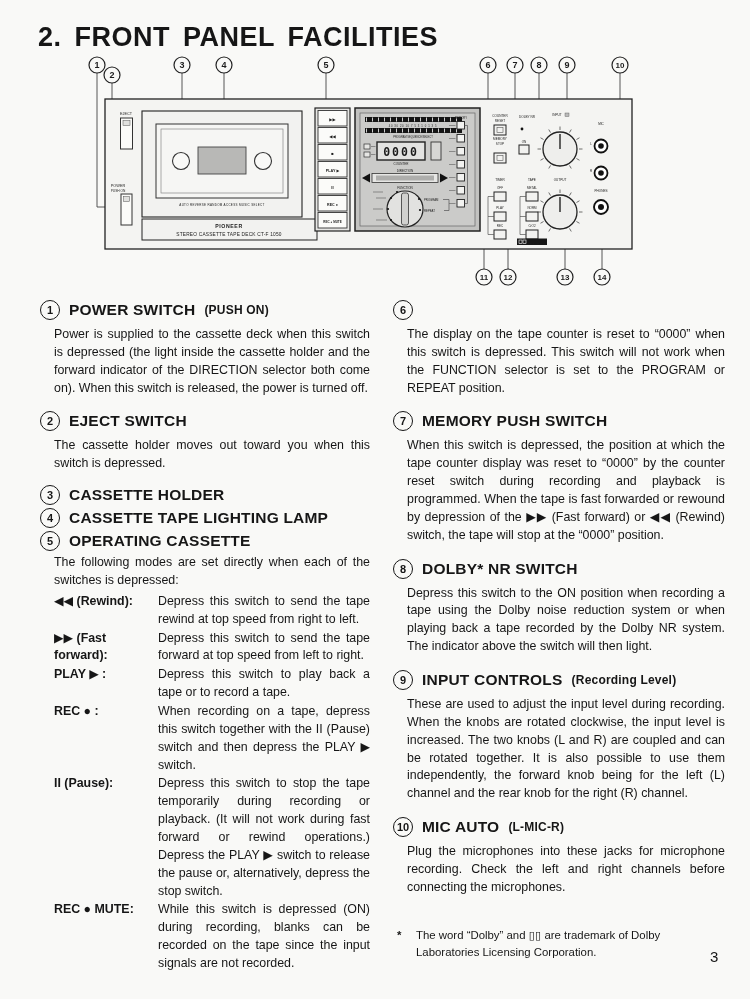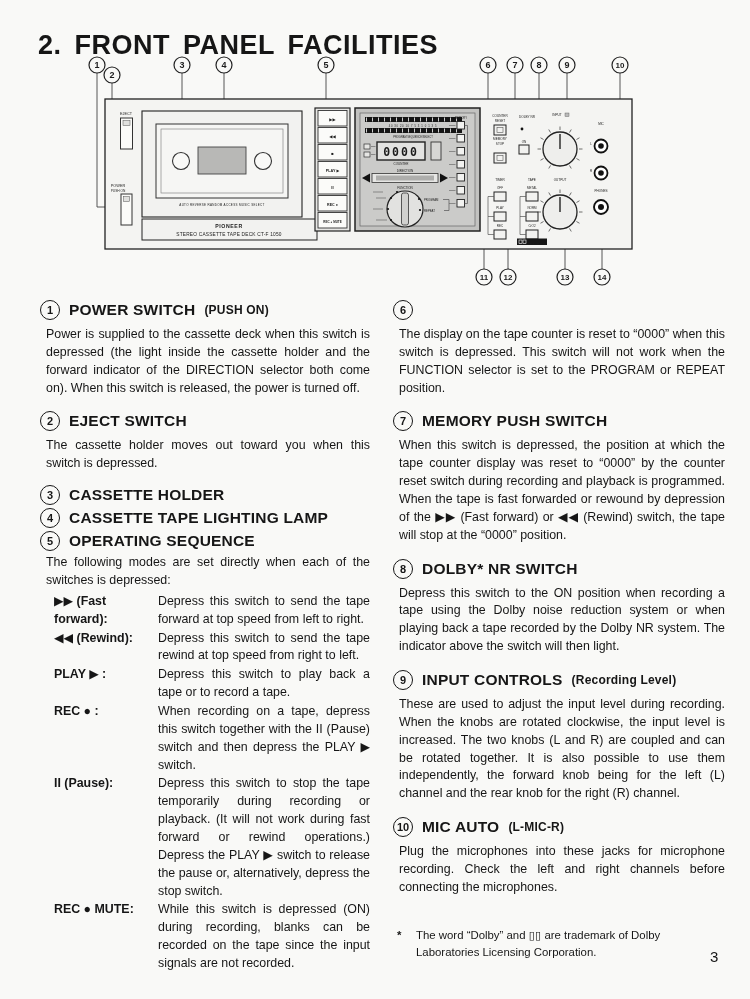--- a/index.html
+++ b/index.html
@@ -3,42 +3,42 @@
 <meta charset="utf-8">
 <style>
   html,body{margin:0;padding:0;}
   body{
     width:750px;height:999px;position:relative;
     background:#f9f9f7;color:#161616;
     font-family:"Liberation Sans","DejaVu Sans",sans-serif;
     overflow:hidden;
   }
   .page-title{
-    position:absolute;left:38px;top:12px;
+    position:absolute;left:38px;top:4px;
     font-size:27px;font-weight:bold;letter-spacing:.5px;word-spacing:5px;
   }
   .diagram{position:absolute;left:60px;top:52px;}
   .col{position:absolute;top:300px;}
   .col-left{left:40px;width:330px;}
   .col-right{left:393px;width:332px;}
   .sec-h{
     display:flex;align-items:center;gap:9px;
     font-size:15.5px;font-weight:bold;letter-spacing:.2px;
     margin:14px 0 6px;
   }
   .sec-h.first{margin-top:0;}
   .sec-h.tight{margin:2px 0 3px;}
   .sec-h.grouptop{margin:12px 0 3px;}
   .cnum{
     flex:0 0 auto;width:18px;height:18px;border:1.7px solid #161616;border-radius:50%;
     display:flex;align-items:center;justify-content:center;
     font-size:11px;font-weight:bold;letter-spacing:0;
   }
   .sec-suffix{font-size:12px;font-weight:bold;text-align:center;}
-  p.body{font-size:12.4px;line-height:1.44;text-align:justify;margin:0 0 8px 6px;}
+  p.body{font-size:12.4px;line-height:1.44;text-align:justify;margin:0 0 8px 14px;}
   p.intro{margin-bottom:3px;}
   .op-row{display:flex;font-size:12.4px;line-height:1.44;margin-bottom:1px;}
   .op-term{flex:0 0 118px;font-weight:bold;padding-left:14px;box-sizing:border-box;}
   .op-desc{flex:1;text-align:justify;}
   .footnote{display:flex;gap:9px;font-size:11.4px;line-height:1.5;margin-top:30px;padding-left:4px;}
   .footnote .marker{flex:0 0 10px;font-weight:bold;}
   .page-num{position:absolute;left:710px;top:948px;font-size:15px;letter-spacing:1px;}
   .watermark{position:absolute;left:645px;top:1038px;font-size:12px;color:#c4c4c4;}
   svg text{font-family:"Liberation Sans","DejaVu Sans",sans-serif;fill:#1c1c1c;}
   svg .lcd{font-family:"DejaVu Sans Mono",monospace;}
@@ -396,31 +396,31 @@
   <section>
     <h3 class="sec-h tight">
       <span class="cnum">4</span>
       <span>CASSETTE TAPE LIGHTING LAMP</span>
     </h3>
   </section>
 
   <section>
     <h3 class="sec-h tight">
       <span class="cnum">5</span>
-      <span>OPERATING SEQUENCE</span>
+      <span>OPERATING CASSETTE</span>
     </h3>
     <p class="body intro">The following modes are set directly when each of the switches is depressed:</p>
 
+    <div class="op-row">
+      <span class="op-term">◀◀ (Rewind):</span>
+      <span class="op-desc">Depress this switch to send the tape rewind at top speed from right to left.</span>
+    </div>
     <div class="op-row">
       <span class="op-term">▶▶ (Fast forward):</span>
       <span class="op-desc">Depress this switch to send the tape forward at top speed from left to right.</span>
-    </div>
-    <div class="op-row">
-      <span class="op-term">◀◀ (Rewind):</span>
-      <span class="op-desc">Depress this switch to send the tape rewind at top speed from right to left.</span>
     </div>
     <div class="op-row">
       <span class="op-term">PLAY ▶ :</span>
       <span class="op-desc">Depress this switch to play back a tape or to record a tape.</span>
     </div>
     <div class="op-row">
       <span class="op-term">REC ● :</span>
       <span class="op-desc">When recording on a tape, depress this switch together with the II (Pause) switch and then depress the PLAY ▶ switch.</span>
     </div>
     <div class="op-row">

